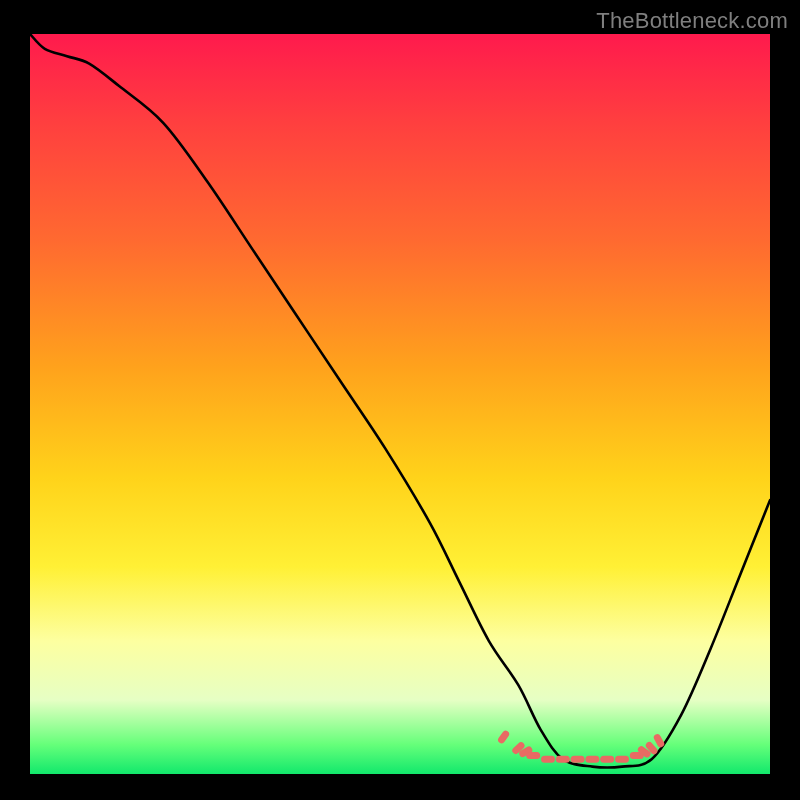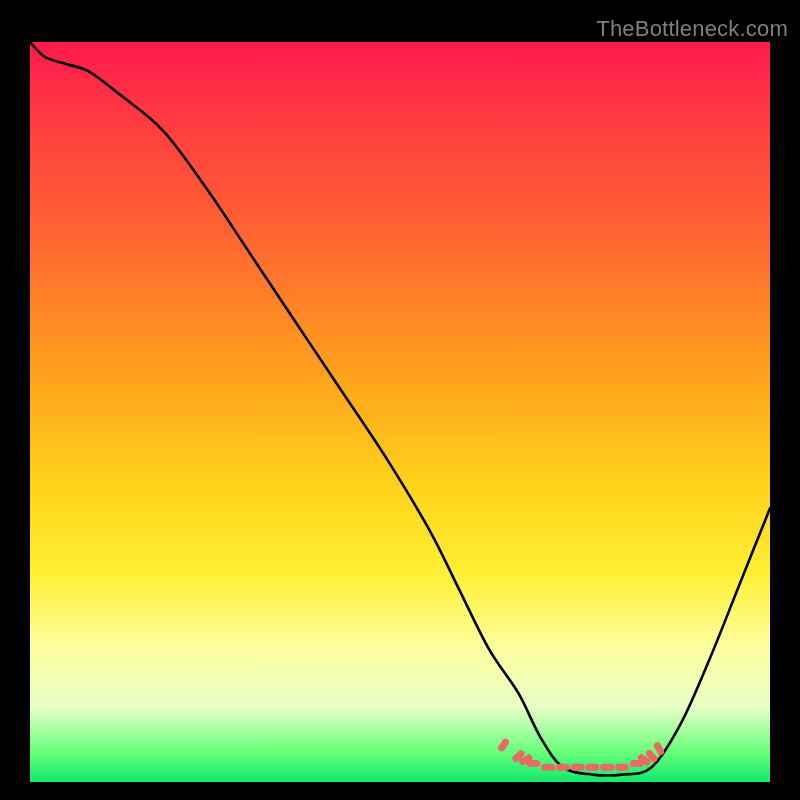--- a/index.html
+++ b/index.html
@@ -6,21 +6,21 @@
     margin: 0;
     padding: 0;
     width: 800px;
     height: 800px;
     background: #000;
     overflow: hidden;
     font-family: Arial, Helvetica, sans-serif;
   }
   .frame {
     position: absolute;
-    top: 12px;
+    top: 4px;
     left: 0;
     width: 800px;
     height: 615px;
     background: #000;
   }
   .plot {
     position: absolute;
     top: 30px;
     left: 30px;
     width: 740px;

